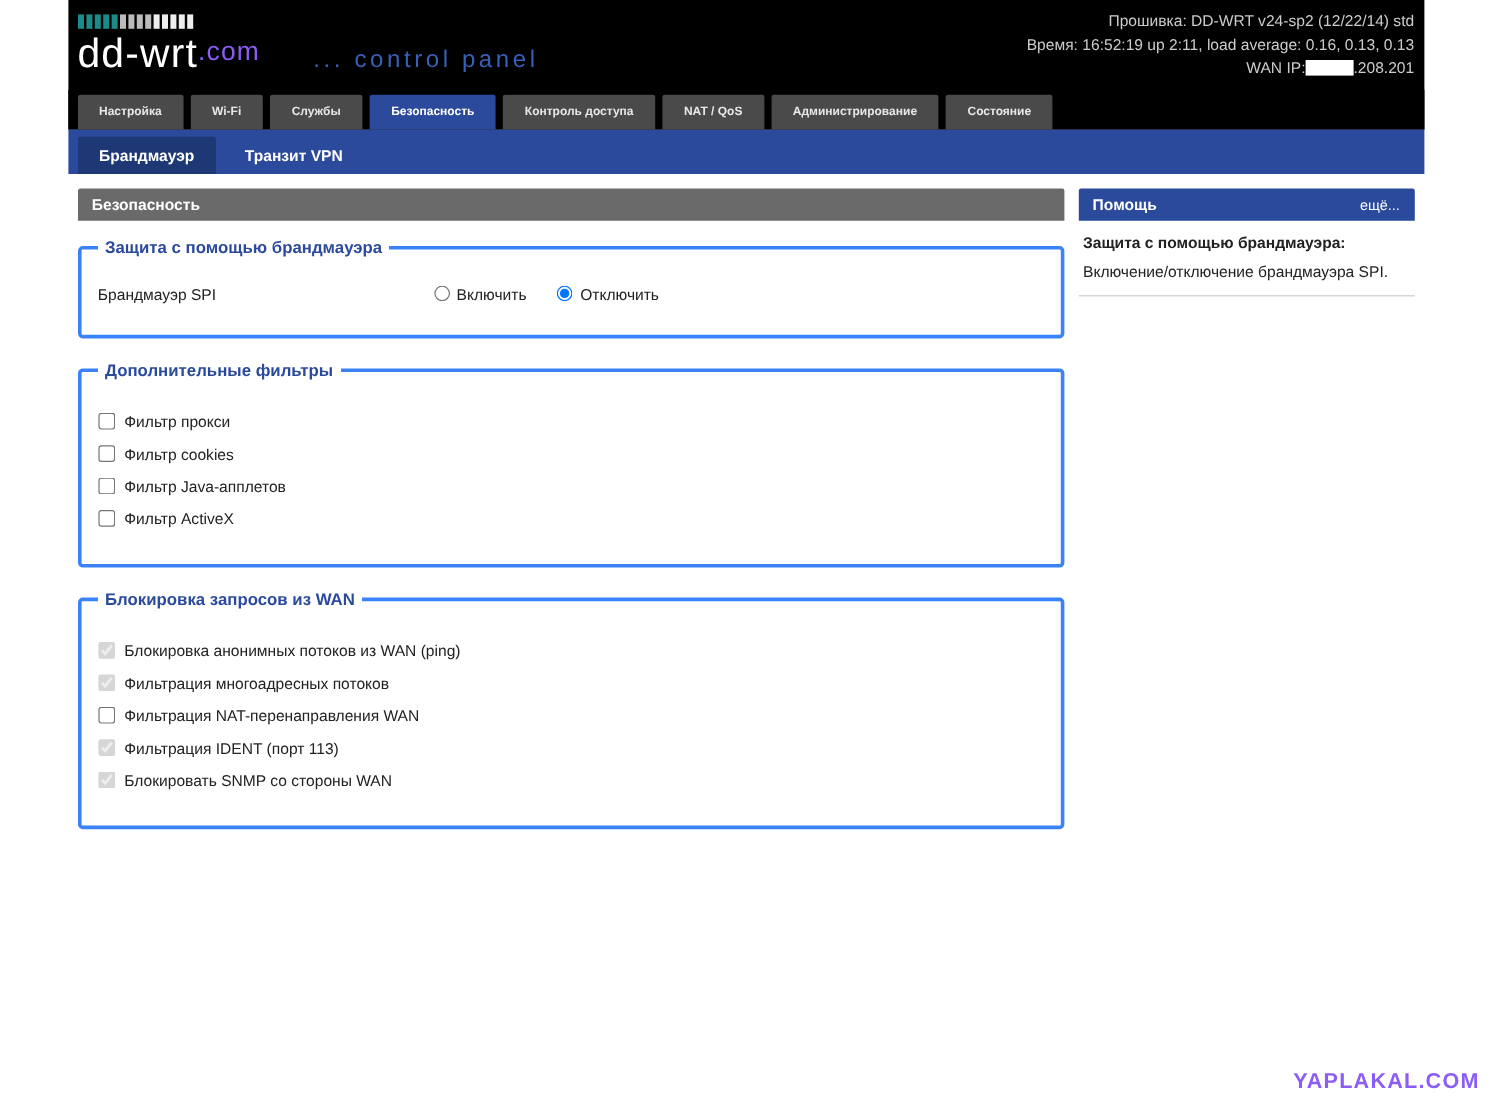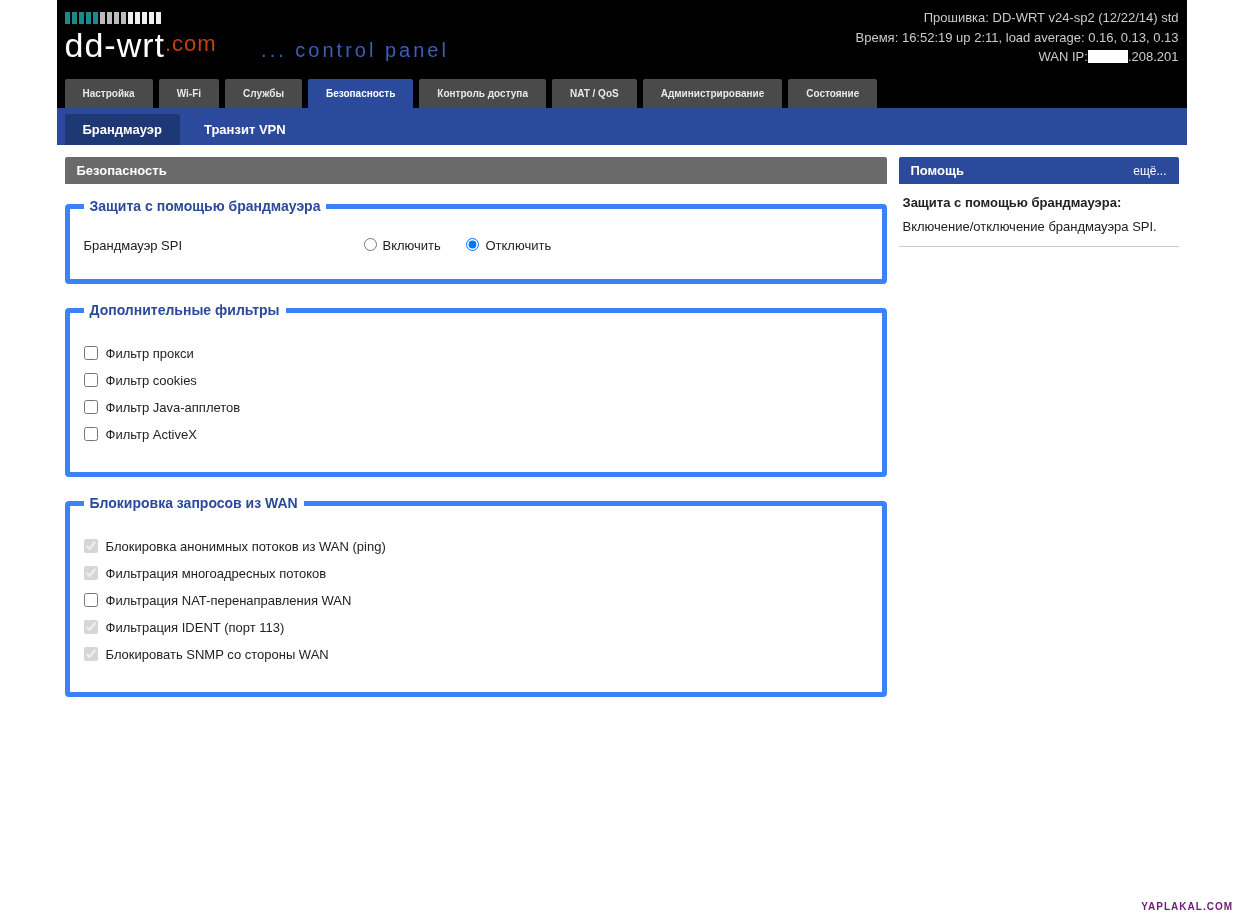--- a/index.html
+++ b/index.html
@@ -6,49 +6,49 @@
 body { font-family: Verdana, Arial, sans-serif; font-size:13px; background:#fff; color:#222; }
 .wrap { width:1130px; margin:0 auto; }
 .topbar { background:#000; color:#ccc; padding:6px 0 0 0; }
 .topbar .row { display:flex; justify-content:space-between; align-items:flex-start; padding:0 8px 2px 8px; }
 .logo-block { padding:4px 0 8px 0; }
 .logo-ticks { height:14px; display:flex; gap:2px; align-items:flex-end; margin-bottom:2px; }
 .logo-ticks span { width:5px; height:12px; background:#1a8a8a; display:inline-block; }
 .logo-ticks span.g { background:#bbb; }
 .logo-ticks span.w { background:#eee; }
 .logo-text { font-family: Arial, sans-serif; font-size:34px; font-weight:400; color:#fff; letter-spacing:1px; }
-.logo-text .com { color:#c2410c; font-size:22px; vertical-align:6px; }
+.logo-text .com { color:#8b5cf6; font-size:22px; vertical-align:6px; }
 .cp-sub { color:#3a5fb8; font-size:20px; letter-spacing:3px; margin-left:34px; font-family:Arial; }
 .status { text-align:right; font-size:13px; color:#ccc; line-height:1.5; padding-top:2px; white-space:nowrap; }
 .status .ip-mask { background:#fff; display:inline-block; width:40px; height:13px; vertical-align:-2px; }
 .main-tabs { background:#000; padding:4px 8px 0 8px; display:flex; gap:6px; }
 .main-tabs .tab { background:#4a4a4a; color:#e8e8e8; padding:9px 18px; font-weight:bold; font-size:10px; cursor:pointer; border-radius:2px 2px 0 0; }
 .main-tabs .tab.active { background:#2b4a9c; color:#fff; }
 .sub-bar { background:#2b4a9c; padding:6px 8px 0 8px; display:flex; gap:6px; }
 .sub-bar .stab { background:#1e3876; color:#fff; padding:8px 18px; font-weight:bold; font-size:13px; cursor:pointer; border-radius:2px 2px 0 0; }
 .sub-bar .stab.inactive { background:transparent; }
 .content-area { background:#fff; padding:12px 8px 24px 8px; display:flex; gap:12px; align-items:flex-start; }
 .main-col { flex:1; }
 .side-col { width:280px; }
 .section-hdr { background:#6a6a6a; color:#fff; font-weight:bold; padding:6px 12px; border-radius:2px 2px 0 0; font-size:13px; }
 .section-hdr.blue { background:#2b4a9c; display:flex; justify-content:space-between; align-items:center; }
 .section-hdr .more { font-weight:normal; font-size:12px; cursor:pointer; }
-fieldset { border:5px solid #3b82f6; border-radius:4px; margin:14px 0 18px 0; padding:16px 14px 18px 14px; }
+fieldset { border:3px solid #3b82f6; border-radius:4px; margin:14px 0 18px 0; padding:16px 14px 18px 14px; }
 legend { color:#2b4a9c; font-weight:bold; padding:0 6px; font-size:14px; }
 .form-row { display:flex; align-items:flex-end; margin:8px 0; }
 .form-row .lbl { width:280px; color:#222; }
 .radio-grp label { margin-right:22px; cursor:pointer; }
 .radio-grp input { margin-right:6px; vertical-align:-1px; }
 .chk-row { margin:12px 0; }
 .chk-row input[type=checkbox] { width:14px; height:14px; margin-right:8px; vertical-align:-2px; cursor:pointer; }
 .chk-row label { cursor:pointer; }
 .help-body { padding:10px 4px; font-size:13px; color:#222; border-bottom:1px solid #ccc; }
 .help-body .h-title { font-weight:bold; margin-bottom:6px; line-height:1.4; }
 .help-body .h-text { line-height:1.4; }
-.watermark { position:fixed; bottom:6px; right:10px; color:#701a75; font-weight:bold; letter-spacing:1px; font-size:10px; font-family:Arial; }
+.watermark { position:fixed; bottom:6px; right:10px; color:#8b5cf6; font-weight:bold; letter-spacing:1px; font-size:18px; font-family:Arial; }
 input[type=checkbox]:disabled { opacity:.9; }
 </style>
 </head>
 <body>
 
 <div class="wrap">
   <div class="topbar">
     <div class="row">
       <div class="logo-block">
         <div class="logo-ticks">

